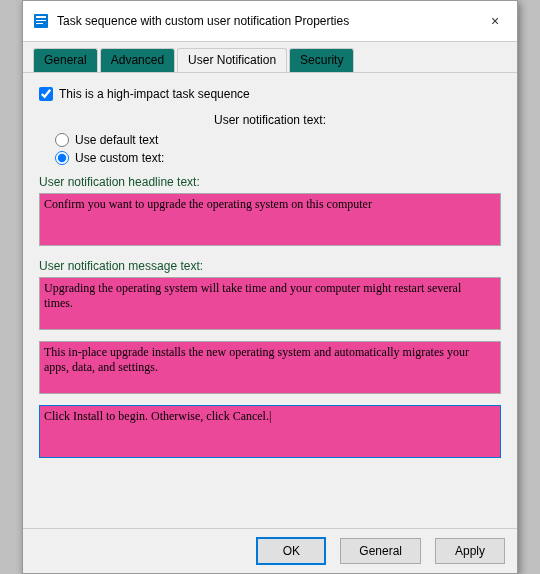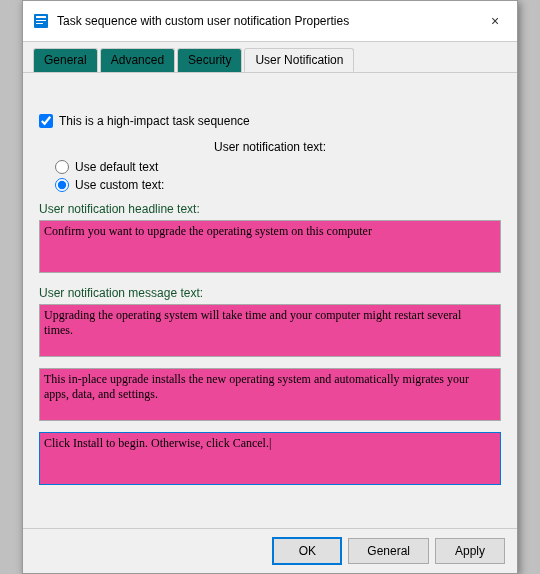--- a/index.html
+++ b/index.html
@@ -79,21 +79,20 @@
     .content {
       flex: 1;
       padding: 14px 16px;
       overflow-y: auto;
       background: #f0f0f0;
     }
     .checkbox-row {
       display: flex;
       align-items: center;
       margin-bottom: 12px;
-      margin-top: 27px;
     }
     .checkbox-row input[type="checkbox"] {
       margin-right: 6px;
       width: 14px;
       height: 14px;
     }
     .section-label {
       font-size: 12px;
       color: #000;
       margin-bottom: 6px;
@@ -134,21 +133,21 @@
       color: #000;
       outline: none;
     }
     .footer {
       display: flex;
       justify-content: flex-end;
       align-items: center;
       padding: 8px 12px;
       border-top: 1px solid #ccc;
       background: #f0f0f0;
-      gap: 6px;
+      gap: 14px;
     }
     .btn {
       padding: 5px 18px;
       font-size: 12px;
       cursor: pointer;
       border: 1px solid #aaa;
       background: #e0e0e0;
       color: #000;
       min-width: 70px;
     }
@@ -171,22 +170,22 @@
         <rect x="3" y="10" width="7" height="1" fill="white"></rect>
       </svg>
     </div>
     <span class="title-bar-text">Task sequence with custom user notification Properties</span>
     <button class="title-bar-close">×</button>
   </div>
 
   <div class="tabs">
     <div class="tab">General</div>
     <div class="tab">Advanced</div>
+    <div class="tab active">User Notification</div>
     <div class="tab">Security</div>
-    <div class="tab active">User Notification</div>
   </div>
 
   <div class="content">
 
     <div class="checkbox-row">
       <input type="checkbox" checked="" style="">
       <label>
         This is a <span class="highlight">high-impact</span> task sequence
       </label>
     </div>

